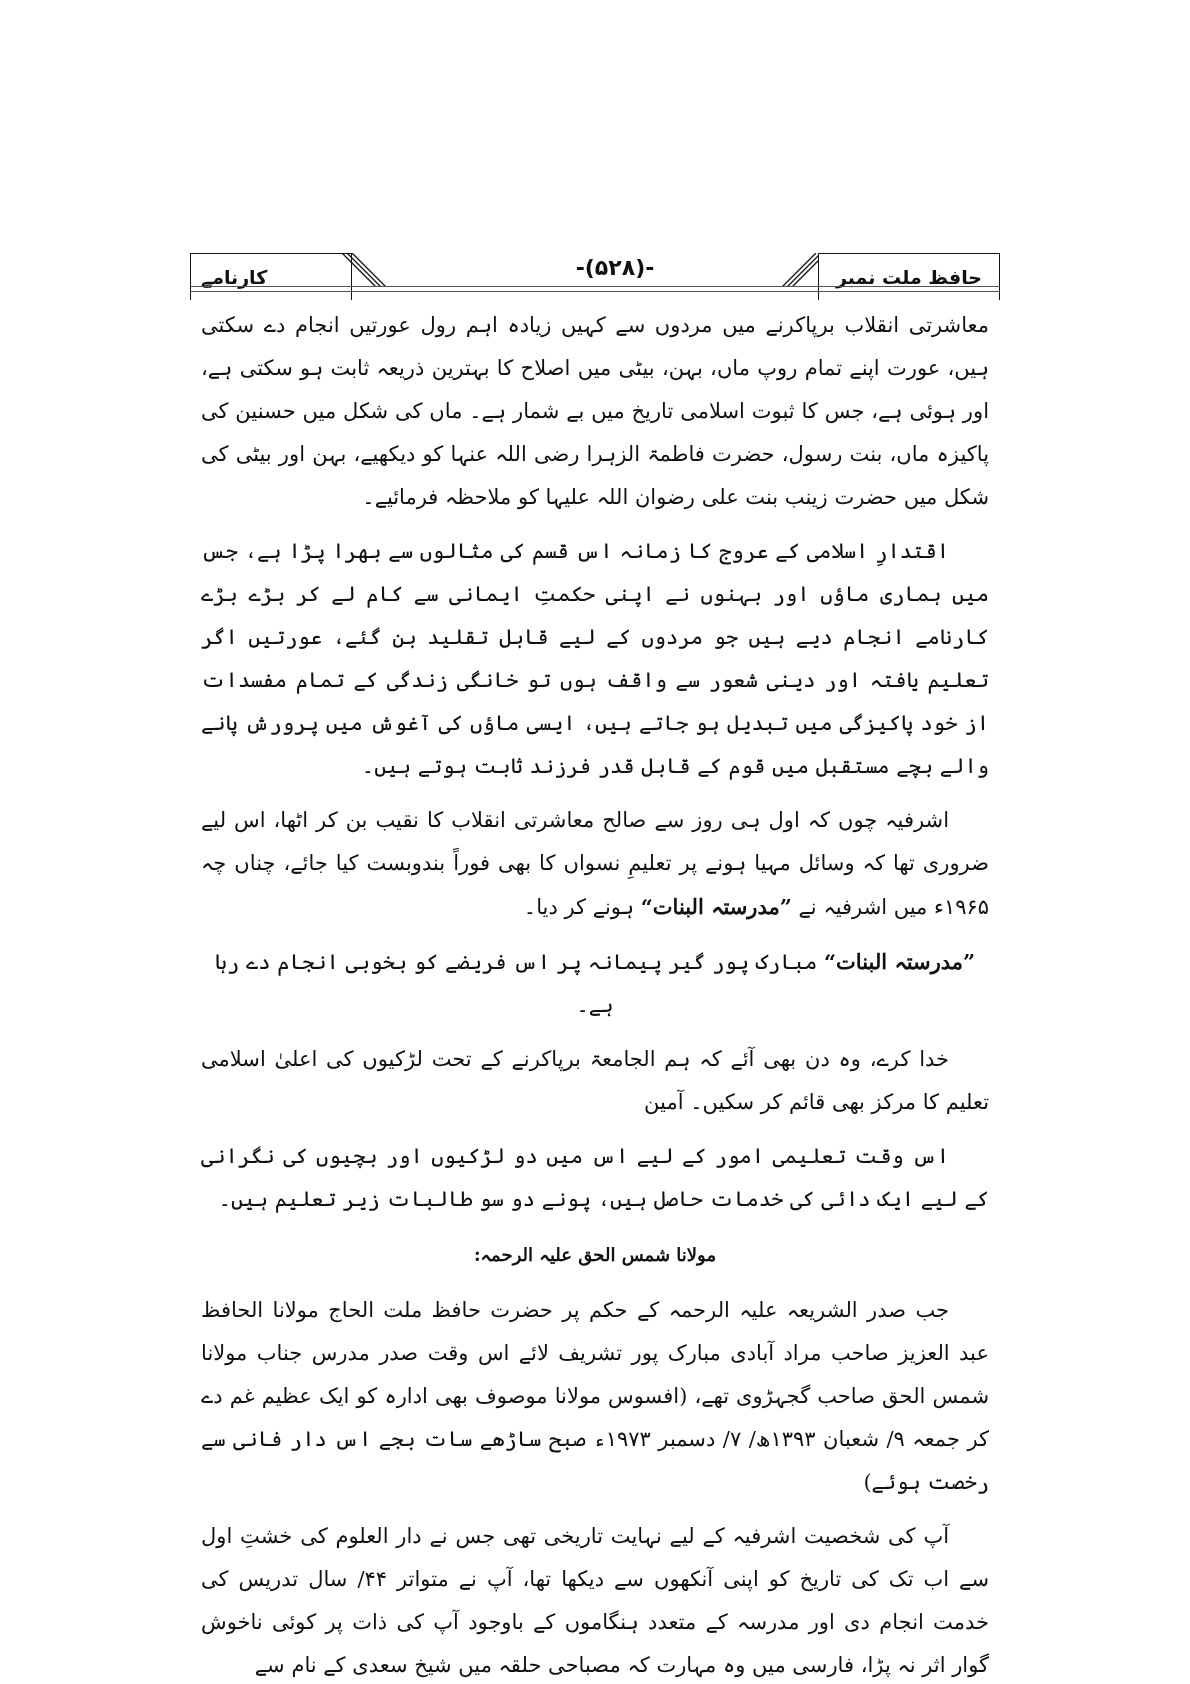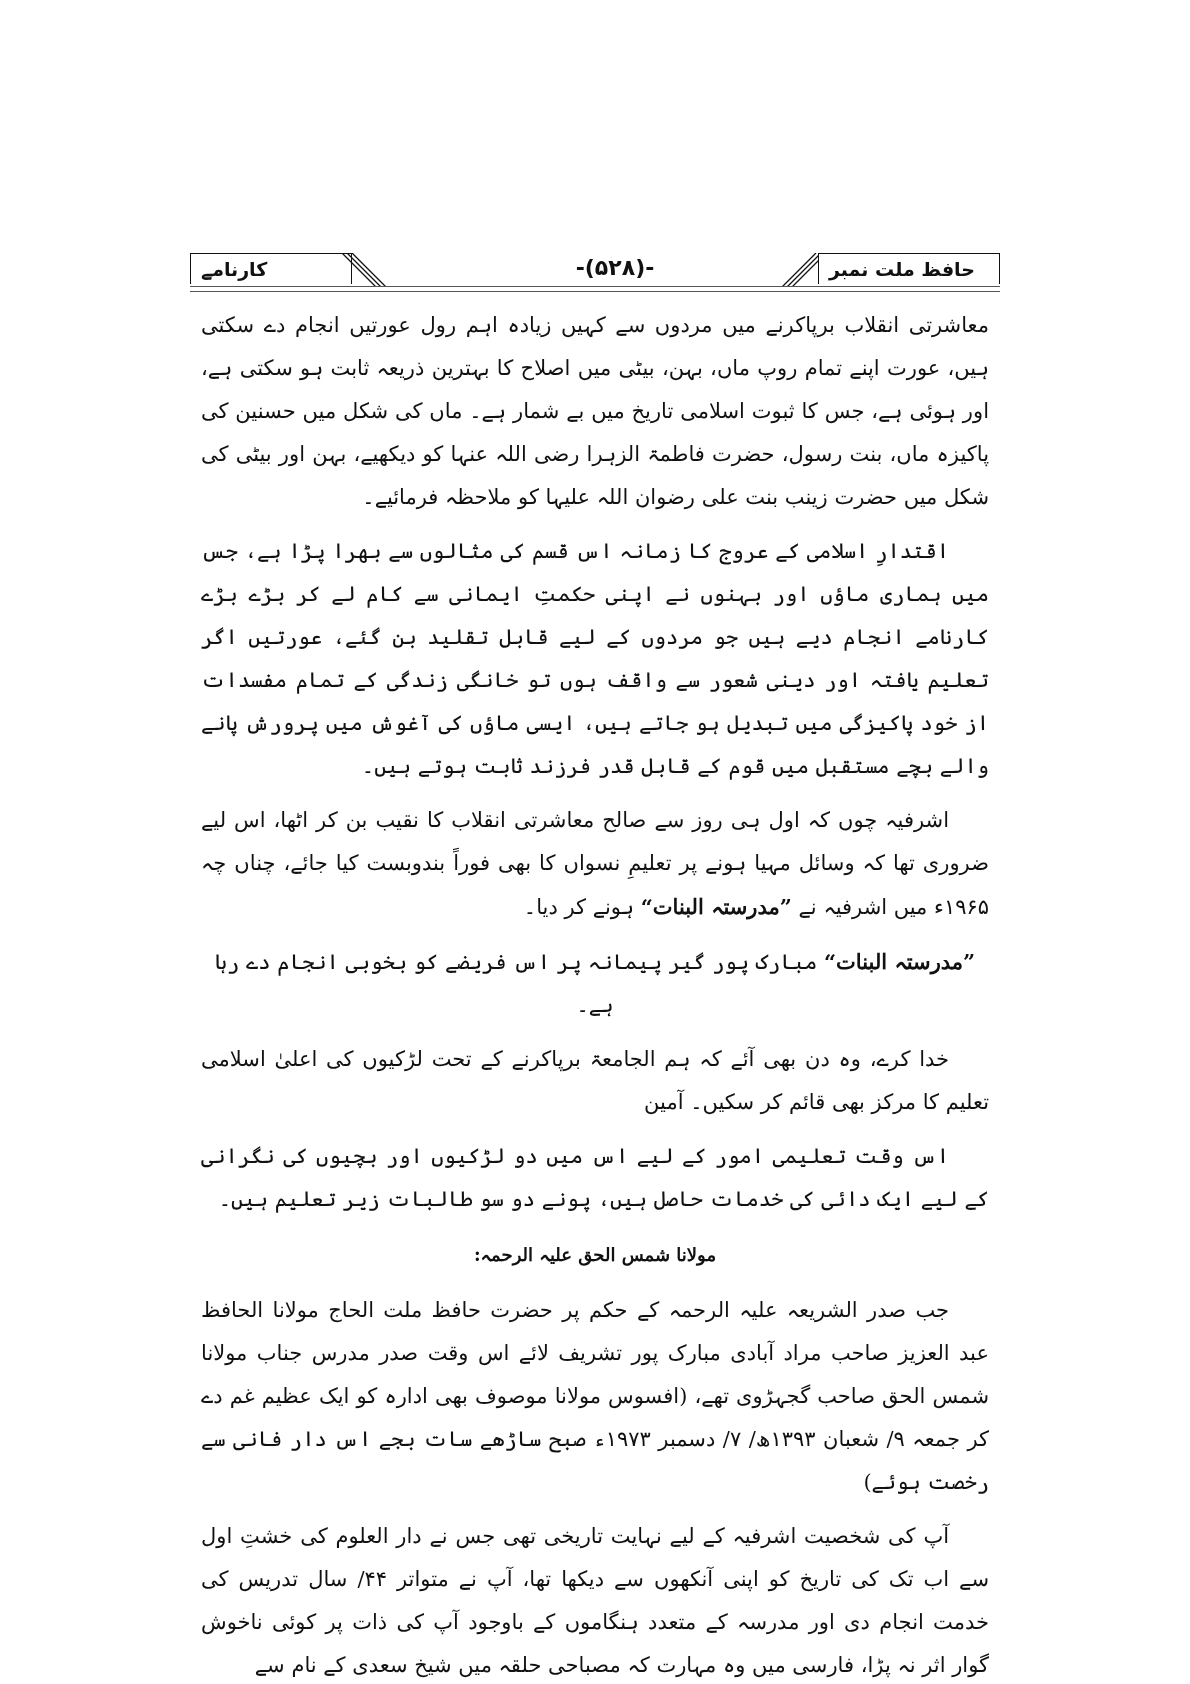--- a/index.html
+++ b/index.html
@@ -2,25 +2,25 @@
 <html><head>
   <meta charset="utf-8">
   <style>
     html, body { margin: 0; padding: 0; background: #ffffff; }
     body { width: 1190px; height: 1684px; position: relative; overflow: hidden;
            font-family: "DejaVu Sans", sans-serif; color: #111; }
     .page { position: absolute; left: 190px; top: 253px; width: 810px; }
     .header { position: relative; height: 40px; }
     .header .box-left, .header .box-right {
       position: absolute; top: 0; height: 30px; border: 1.5px solid #111; border-bottom: none;
-      display: flex; align-items: center; font-size: 19px; font-weight: bold; padding: 0 10px;
+      display: flex; align-items: center; font-size: 19px; font-weight: bold; padding: 8px 10px;
       background: #fff;
     }
     .header .box-left { left: 0; width: 140px; justify-content: flex-start; }
-    .header .box-right { right: 0; width: 160px; justify-content: flex-start; }
+    .header .box-right { right: 0; width: 160px; justify-content: center; }
     .header .slash-l, .header .slash-r {
       position: absolute; top: 0; width: 50px; height: 34px;
     }
     .header .slash-l { left: 150px; }
     .header .slash-r { right: 172px; }
     .header .page-no { position: absolute; left: 0; right: 0; top: 2px; text-align: center;
       font-size: 22px; font-weight: bold; direction: rtl; padding-left: 40px; }
     .header .rule { position: absolute; left: 0; right: 0; top: 33px; height: 4px;
       border-top: 1.5px solid #555; border-bottom: 1.5px solid #555; }
     .body-text { direction: rtl; text-align: justify; font-family: "DejaVu Serif", serif;

